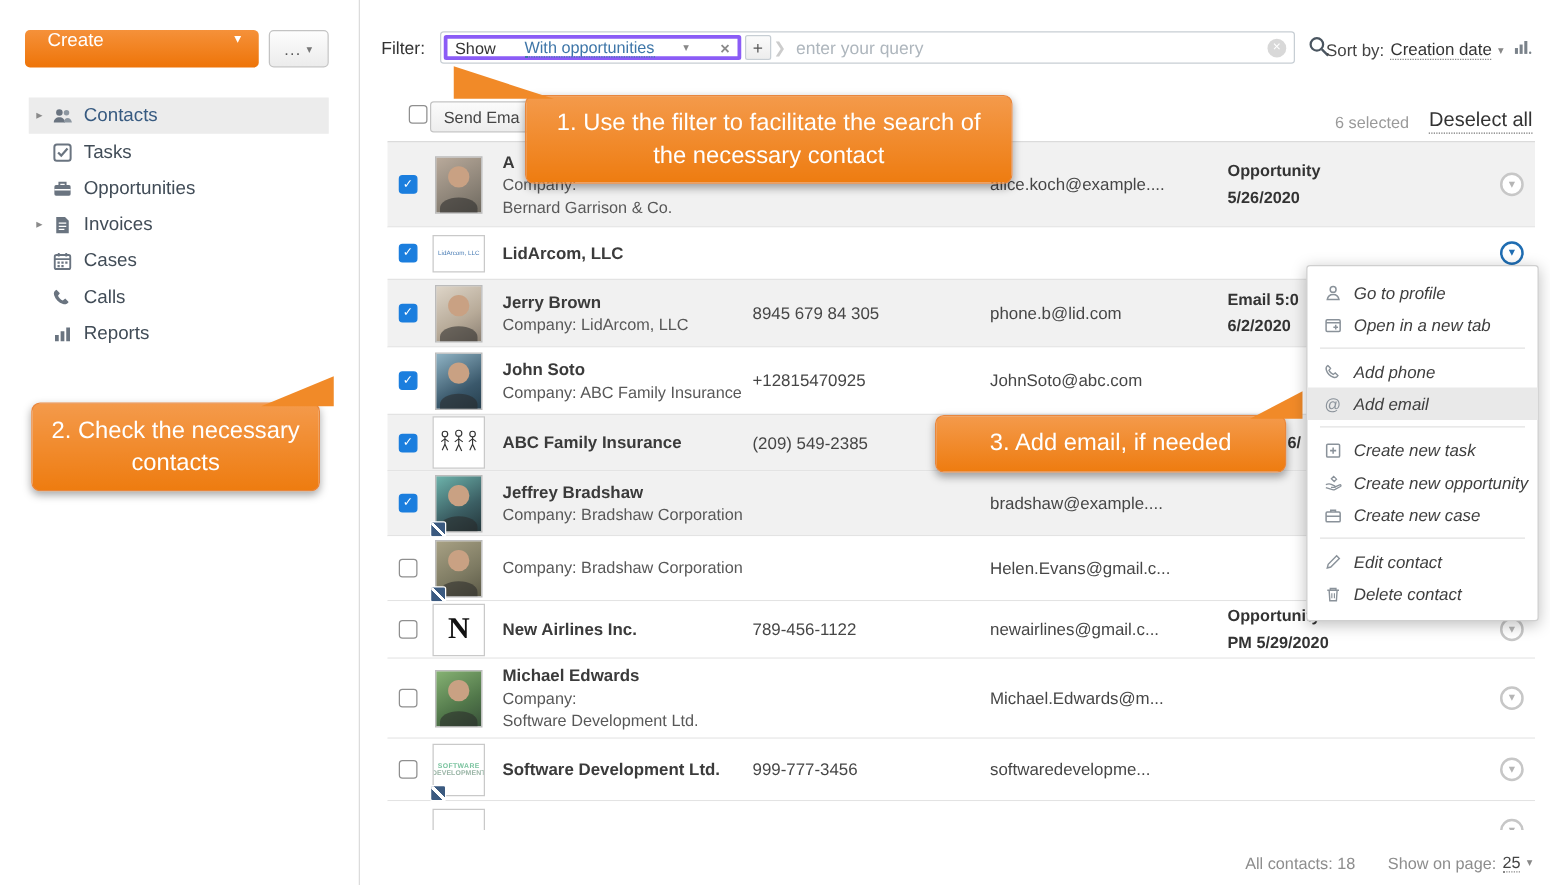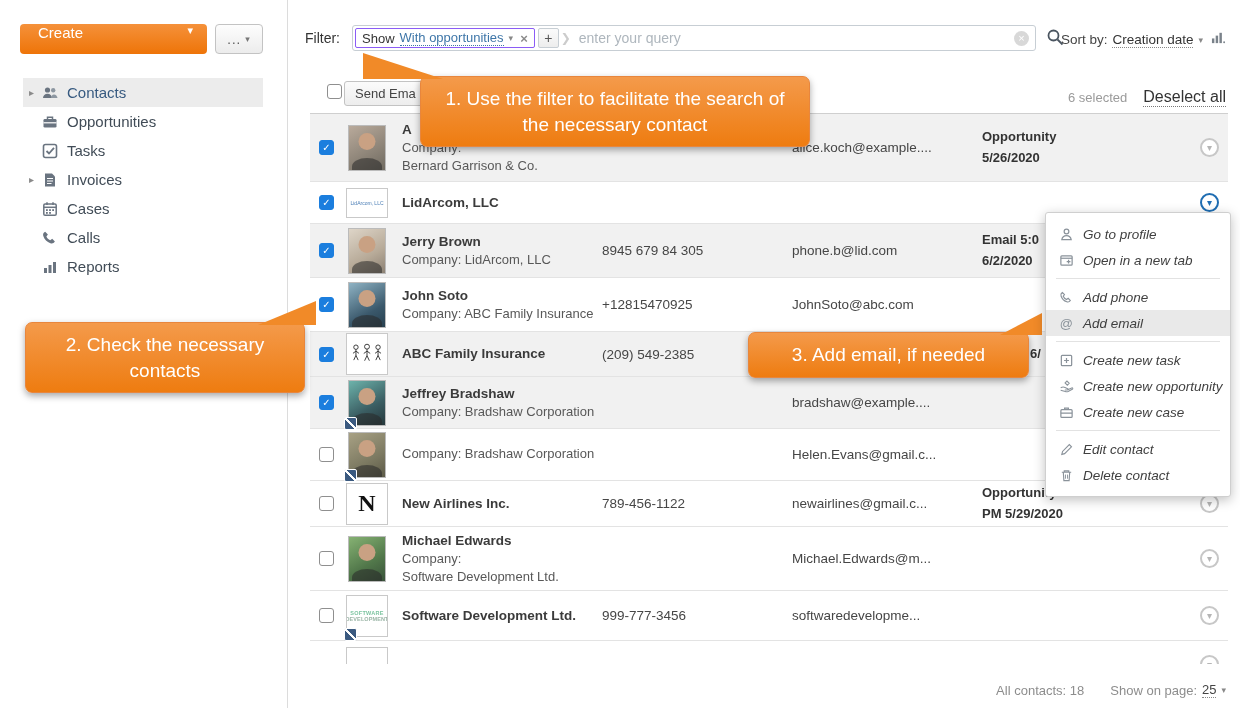--- a/index.html
+++ b/index.html
@@ -23,22 +23,22 @@
   .nav-arrow { width:13px; font-size:10px; color:#8a8a8a; flex:0 0 13px; }
   .nav-icon { width:16px; height:16px; flex:0 0 16px; margin-right:9px; display:flex; align-items:center; }
   .nav-icon svg { display:block; }
   .nav-label { font-size:15px; color:#414c57; }
   .nav-item.active .nav-label { color:#375a80; }
 
   
   .filter-label { position:absolute; left:305px; top:30px; font-size:14px; color:#333; }
   .filter-box { position:absolute; left:352px; top:25px; width:684px; height:26px; background:#fff;
     border:1px solid #c7ced4; border-radius:3px; display:flex; align-items:center; }
-  .filter-tag { display:flex; align-items:center; height:20px; margin-left:2px; border:1px solid #8b5cf6;
-    border-radius:2px; padding:0 6px; gap:5px; background:#fff; }
+  .filter-tag { display:flex; align-items:center; height:20px; margin-left:2px; border:3px solid #8b5cf6;
+    border-radius:2px; padding:0 6px; gap:23px; background:#fff; }
   .tag-prefix { font-size:13px; color:#333; }
   .tag-value { font-size:13px; color:#3e76a8; border-bottom:1px dotted #3e76a8; cursor:pointer; }
   .tag-caret { font-size:9px; color:#888; }
   .tag-x { font-size:13px; color:#8a8a8a; font-weight:bold; cursor:pointer; margin-left:2px; }
   .plus-btn { width:21px; height:20px; margin-left:3px; border:1px solid #c7ced4; border-radius:2px;
     background:linear-gradient(180deg,#fbfbfb,#ededed); color:#555; font-size:14px;
     display:flex; align-items:center; justify-content:center; }
   .tag-chevron { color:#ccc; font-size:12px; margin-left:2px; }
   .query-input { flex:1; border:none; outline:none; font-size:14px; color:#444; padding:0 8px;
     font-family:"Liberation Sans","DejaVu Sans",sans-serif; background:transparent; }
@@ -130,21 +130,21 @@
   .mi-label { font-size:13.5px; color:#3f3f3f; white-space:nowrap; }
   .menu-divider { height:1px; background:#e2e2e2; margin:5px 10px; }
 
   
   .callout { position:absolute; background:linear-gradient(180deg,#f49a4b,#ee7c10);
     border:1px solid #e8863d; border-radius:7px; color:#fff; font-size:19px; line-height:1.35;
     text-align:center; padding:9px 14px; box-shadow:0 3px 7px rgba(0,0,0,.35); z-index:60; }
   #callout1 { left:420px; top:76px; width:390px; }
   #callout1 .ptr { position:absolute; top:-24px; left:-58px; width:0; height:0;
     border-bottom:26px solid #f18a28; border-right:80px solid transparent; }
-  #callout2 { left:25px; top:322px; width:280px; }
+  #callout2 { left:25px; top:322px; width:231px; }
   #callout2 .ptr { position:absolute; top:-22px; right:-12px; width:0; height:0;
     border-bottom:24px solid #f18a28; border-left:58px solid transparent; }
   #callout3 { left:748px; top:332px; width:281px; z-index:45; }
   #callout3 .ptr { position:absolute; top:-20px; right:-14px; width:0; height:0;
     border-bottom:22px solid #f18a28; border-left:42px solid transparent; }
 
   
   #footer { position:absolute; right:14px; bottom:10px; display:flex; align-items:center; gap:26px; }
   .foot-muted { font-size:13px; color:#8d8d8d; }
   .foot-group { display:flex; align-items:center; gap:5px; }
@@ -173,36 +173,36 @@
               <circle cx="11.2" cy="5.2" r="2.2" fill="#8d97a1"></circle>
               <path d="M9 13c.2-2.1 1.4-3.6 3-3.6 1.8 0 3.3 1.6 3.5 3.6z" fill="#8d97a1"></path>
             </svg>
           </span>
           <span class="nav-label">Contacts</span>
         </div>
         <div class="nav-item">
           <span class="nav-arrow"></span>
           <span class="nav-icon">
             <svg viewBox="0 0 16 16" width="16" height="16">
+              <rect x="1.5" y="1.5" width="13" height="13" rx="2" fill="none" stroke="#6a7480" stroke-width="1.6"></rect>
+              <path d="M4.5 8l2.5 2.5L12 4.8" fill="none" stroke="#6a7480" stroke-width="1.8"></path>
+            </svg>
+          </span>
+          <span class="nav-label">Tasks</span>
+        </div>
+        <div class="nav-item">
+          <span class="nav-arrow"></span>
+          <span class="nav-icon">
+            <svg viewBox="0 0 16 16" width="16" height="16">
               <path d="M5.5 5V3.2h5V5" stroke="#6a7480" stroke-width="1.5" fill="none"></path>
               <rect x="1.5" y="5" width="13" height="8.5" rx="1.3" fill="#6a7480"></rect>
               <rect x="1.5" y="8.2" width="13" height="1.2" fill="#fff"></rect>
             </svg>
           </span>
           <span class="nav-label">Opportunities</span>
-        </div>
-        <div class="nav-item">
-          <span class="nav-arrow"></span>
-          <span class="nav-icon">
-            <svg viewBox="0 0 16 16" width="16" height="16">
-              <rect x="1.5" y="1.5" width="13" height="13" rx="2" fill="none" stroke="#6a7480" stroke-width="1.6"></rect>
-              <path d="M4.5 8l2.5 2.5L12 4.8" fill="none" stroke="#6a7480" stroke-width="1.8"></path>
-            </svg>
-          </span>
-          <span class="nav-label">Tasks</span>
         </div>
         <div class="nav-item">
           <span class="nav-arrow">▸</span>
           <span class="nav-icon">
             <svg viewBox="0 0 16 16" width="16" height="16">
               <path d="M3 1.5h7l3 3v10H3z" fill="#6a7480"></path>
               <path d="M5 6.5h6M5 9h6M5 11.5h4.5" stroke="#fff" stroke-width="1"></path>
             </svg>
           </span>
           <span class="nav-label">Invoices</span>

